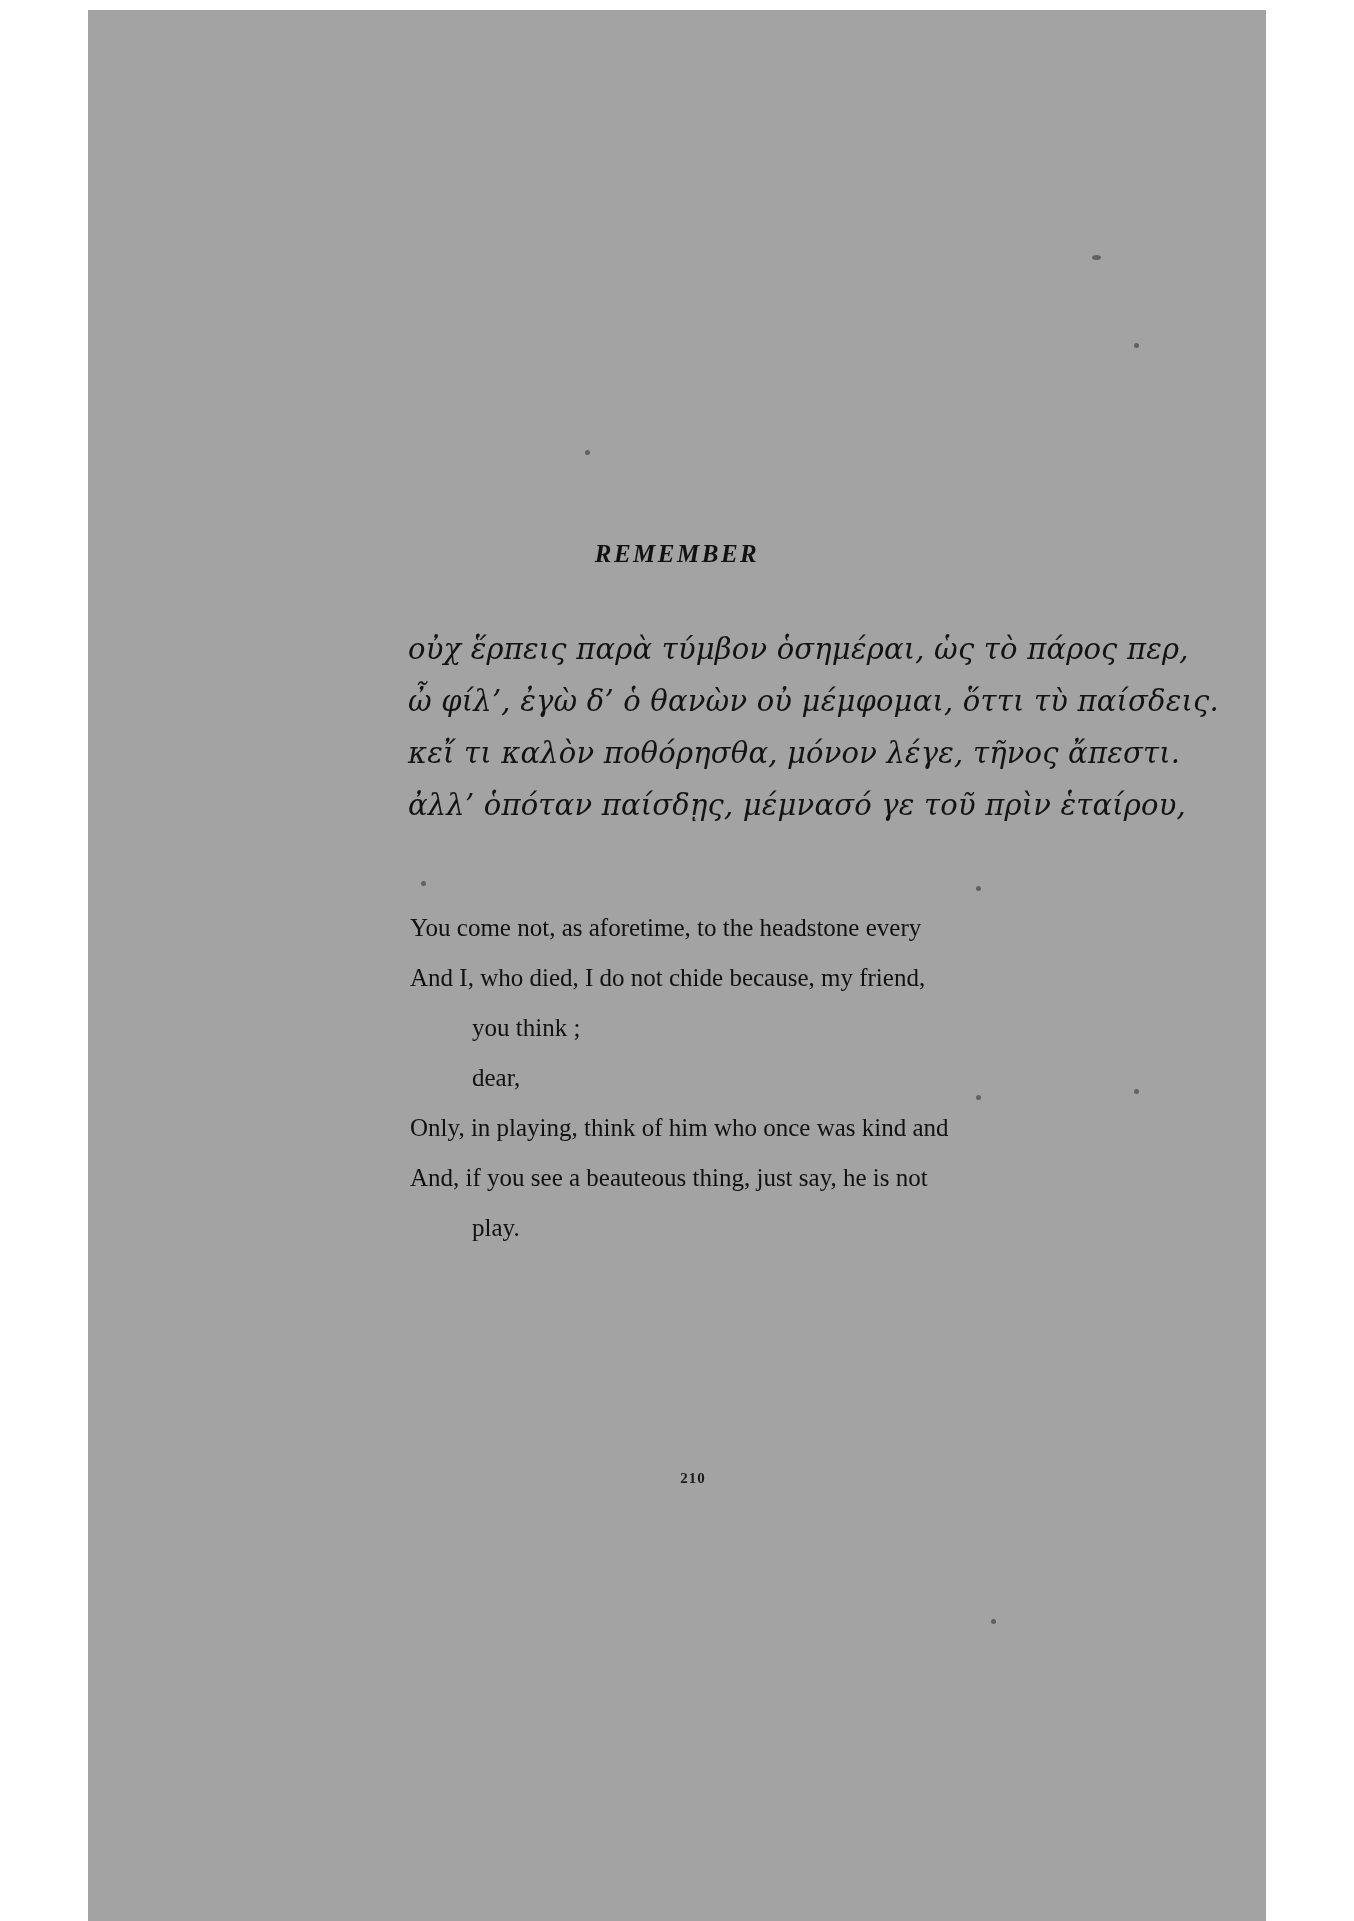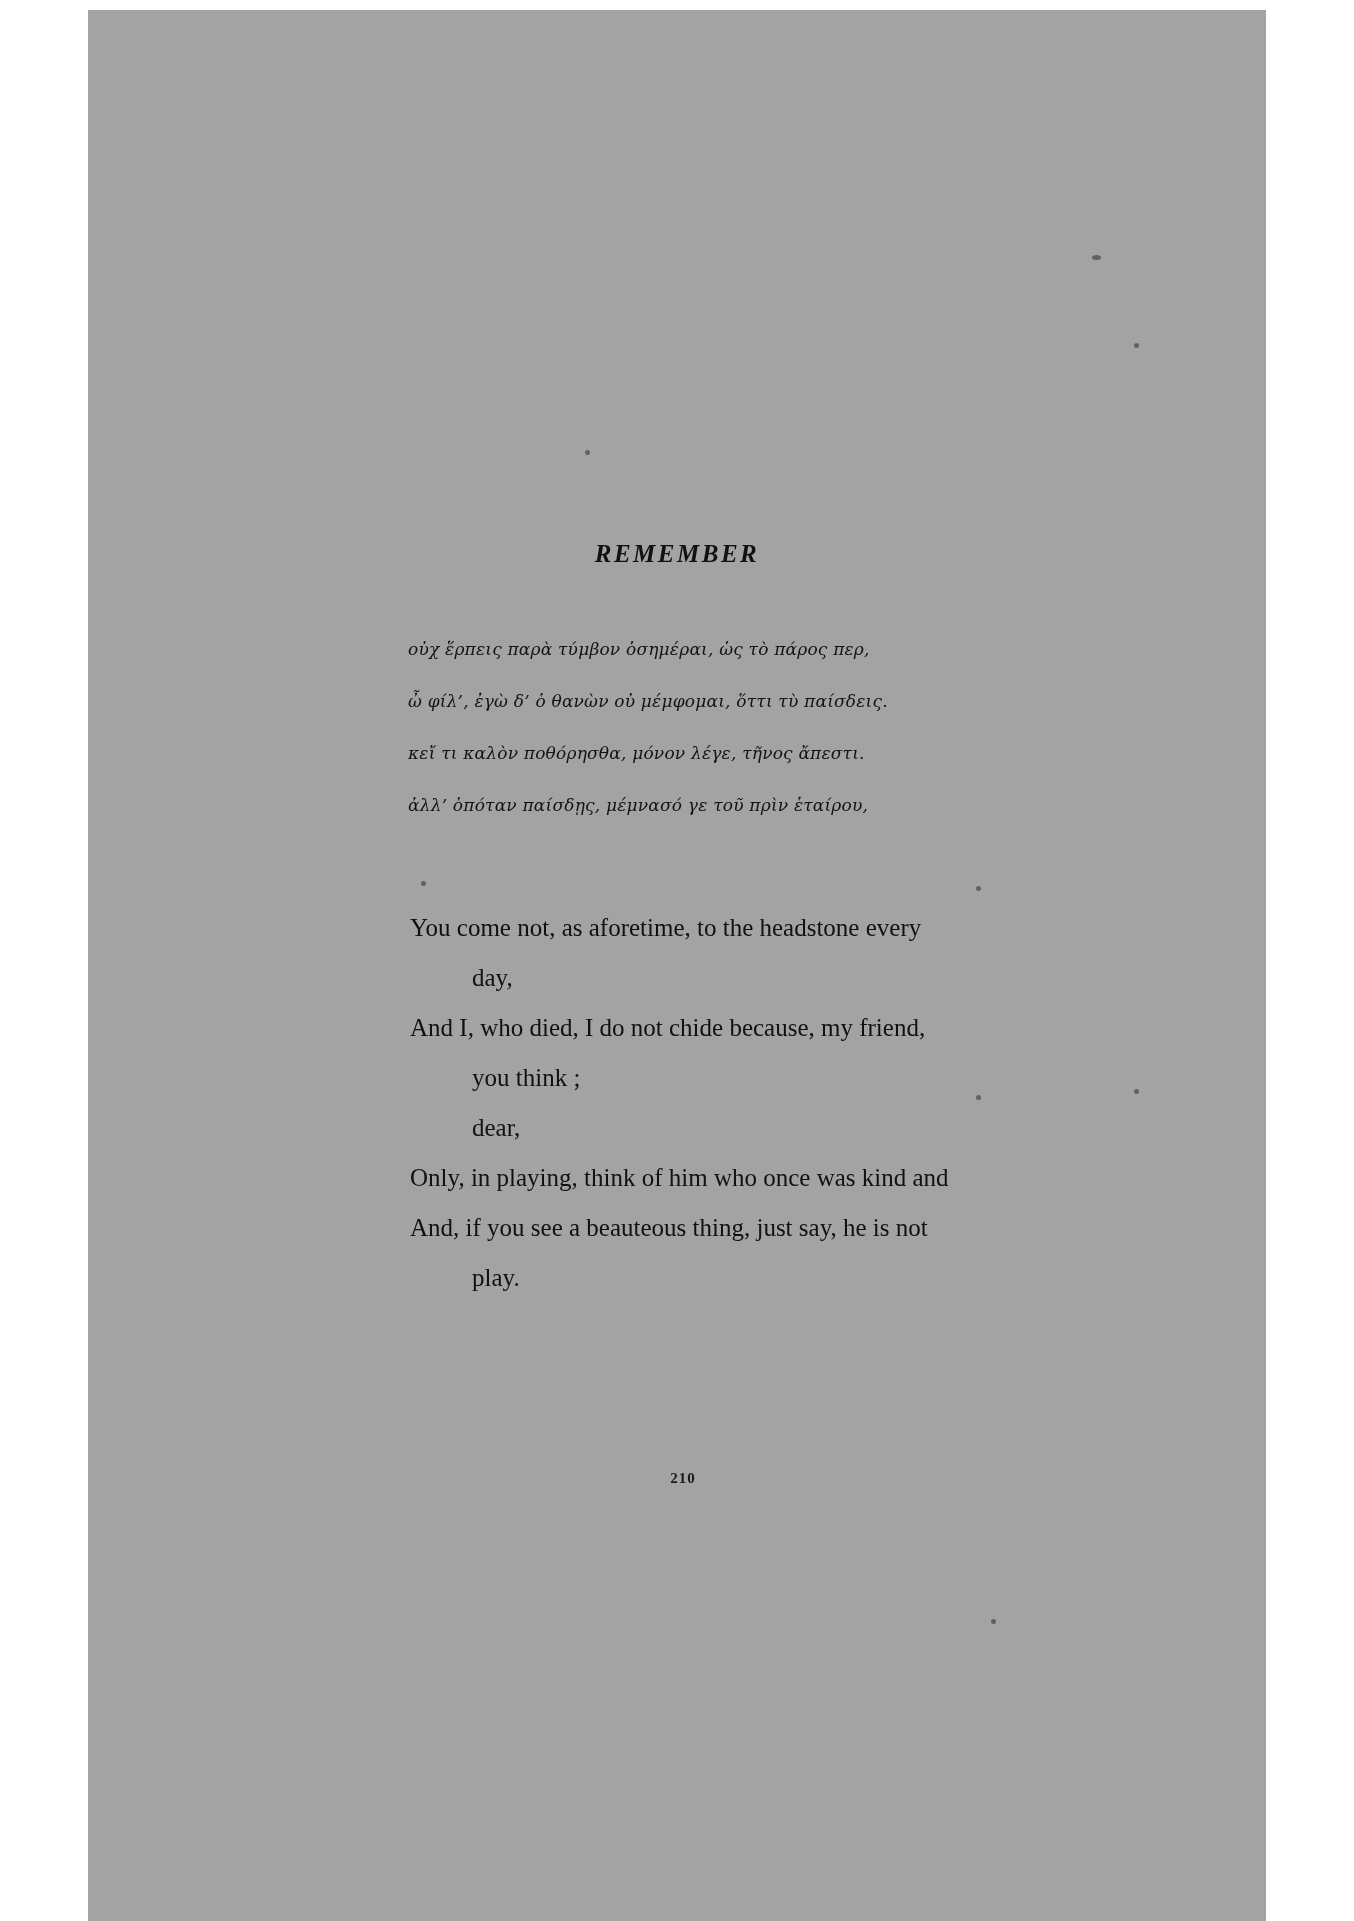--- a/index.html
+++ b/index.html
@@ -41,21 +41,21 @@
     letter-spacing: 2.5px;
     font-size: 25px;
     margin-top: 530px;
   }
 
   .greek {
     margin-top: 55px;
     padding-left: 320px;
     padding-right: 170px;
     font-family: "DejaVu Serif", serif;
-    font-size: 17px;
+    font-size: 29px;
     font-style: italic;
     line-height: 52px;
     color: #131313;
     letter-spacing: 0.2px;
   }
   .greek div { white-space: nowrap; }
 
   .english {
     margin-top: 72px;
     padding-left: 322px;
@@ -68,21 +68,21 @@
   .english .line {
     text-indent: 0;
   }
   .english .line.wrap {
     padding-left: 62px;
   }
 
   .folio {
     position: absolute;
     top: 1460px;
-    left: 6px;
+    left: 16px;
     width: 100%;
     text-align: center;
     font-family: "Liberation Serif", serif;
     font-size: 15px;
     font-weight: 700;
     letter-spacing: 1px;
     color: #1a1a1a;
   }
 </style>
 </head>
@@ -106,21 +106,20 @@
 
     <div class="greek">
       <div>οὐχ ἕρπεις παρὰ τύμβον ὁσημέραι, ὡς τὸ πάρος περ,</div>
       <div>ὦ φίλ’, ἐγὼ δ’ ὁ θανὼν οὐ μέμφομαι, ὅττι τὺ παίσδεις.</div>
       <div>κεἴ τι καλὸν ποθόρησθα, μόνον λέγε, τῆνος ἄπεστι.</div>
       <div>ἀλλ’ ὁπόταν παίσδῃς, μέμνασό γε τοῦ πρὶν ἑταίρου,</div>
     </div>
 
     <div class="english">
       <div class="line">You come not, as aforetime, to the headstone every</div>
-      <div class="line wrap">day,</div>
       <div class="line">And I, who died, I do not chide because, my friend,</div>
       <div class="line wrap">you think ;</div>
       <div class="line wrap">dear,</div>
       <div class="line">Only, in playing, think of him who once was kind and</div>
       <div class="line">And, if you see a beauteous thing, just say, he is not</div>
       <div class="line wrap">play.</div>
     </div>
 
     <div class="folio">210</div>
 

